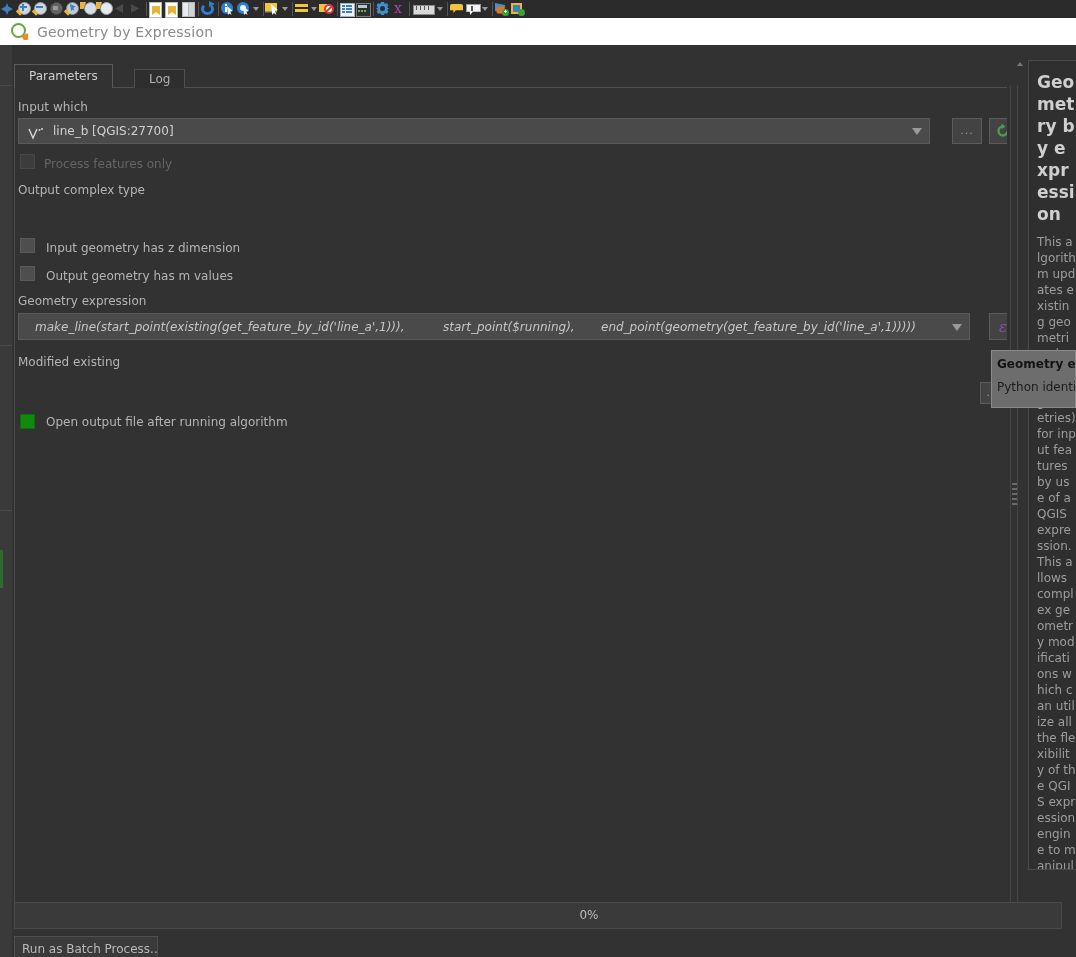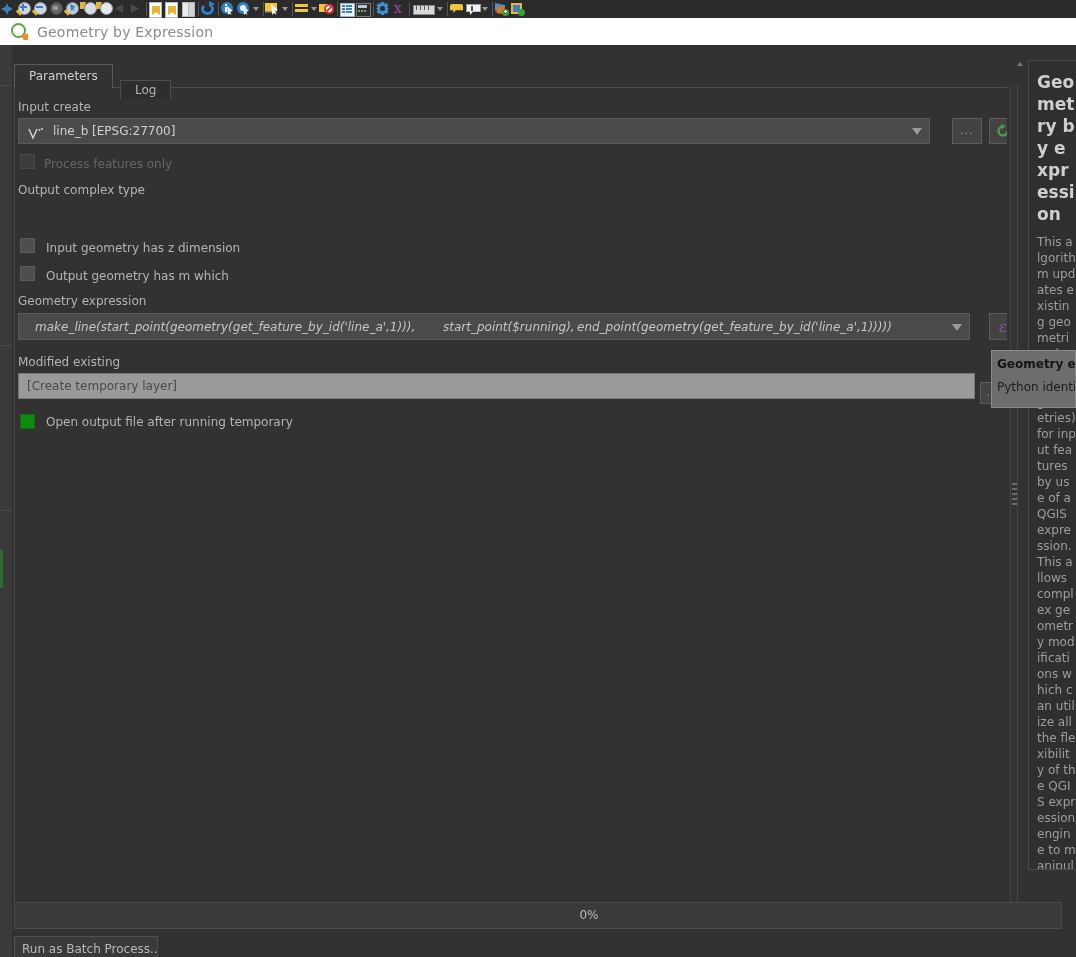--- a/index.html
+++ b/index.html
@@ -404,29 +404,29 @@
   <span class="ln" style="top:40px;"></span>
   <span class="ln" style="top:300px;"></span>
   <span class="ln" style="top:465px;"></span>
   <span class="grn" style="top:505px;"></span>
 </div>
 
 <div class="dialog">
 
   <div class="tabbar">
     <div class="tab sel" style="left:0px;">Parameters</div>
-    <div class="tab unsel" style="left:106px;margin-top:11px;">Log</div>
+    <div class="tab unsel" style="left:120px;">Log</div>
   </div>
   <div class="tabline"></div>
 
   <div class="panel"></div>
 
-  <div class="lbl" style="left:6px;top:55px;">Input create</div>
+  <div class="lbl" style="left:6px;top:55px;">Input which</div>
   <div class="field" style="left:6px;top:73px;width:912px;height:26px;padding-left:34px;line-height:24px;">
-    <span>line_b [EPSG:27700]</span>
+    <span>line_b [QGIS:27700]</span>
     <span class="vec-ico" style="left:8px;top:6px;">
       <svg width="18" height="14" viewBox="0 0 18 14">
         <path d="M2 2 L6 11 L10 2" stroke="#d8d8d8" stroke-width="1.4" fill="none"></path>
         <circle cx="12.5" cy="3" r="1" fill="#d8d8d8"></circle>
         <circle cx="15" cy="2" r="1" fill="#d8d8d8"></circle>
       </svg>
     </span>
     <span class="combo-arrow" style="right:7px;top:9px;"></span>
   </div>
   <div class="ellipsis-btn" style="left:940px;top:73px;width:30px;height:26px;">...</div>
@@ -441,41 +441,38 @@
 
   <div class="cbx dim" style="left:8px;top:109px;"></div>
   <div class="cbx-lbl dim" style="left:32px;top:112px;">Process features only</div>
 
   <div class="lbl" style="left:6px;top:138px;">Output complex type</div>
 
   <div class="cbx" style="left:8px;top:193px;"></div>
   <div class="cbx-lbl" style="left:34px;top:196px;">Input geometry has z dimension</div>
 
   <div class="cbx" style="left:8px;top:221px;"></div>
-  <div class="cbx-lbl" style="left:34px;top:224px;">Output geometry has m which</div>
+  <div class="cbx-lbl" style="left:34px;top:224px;">Output geometry has m values</div>
 
   <div class="lbl" style="left:6px;top:249px;">Geometry expression</div>
   <div class="expr-field" style="left:6px;top:268px;width:952px;height:27px;">
-    <span class="expr-text" style="left:16px;">make_line(start_point(geometry(get_feature_by_id('line_a',1))),</span>
+    <span class="expr-text" style="left:16px;">make_line(start_point(existing(get_feature_by_id('line_a',1))),</span>
     <span class="expr-text" style="left:424px;">start_point($running),</span>
-    <span class="expr-text" style="left:558px;">end_point(geometry(get_feature_by_id('line_a',1)))))</span>
+    <span class="expr-text" style="left:582px;">end_point(geometry(get_feature_by_id('line_a',1)))))</span>
     <span class="combo-arrow" style="right:7px;top:10px;"></span>
   </div>
   <div class="icon-btn" style="left:977px;top:268px;width:28px;height:27px;">
     <span class="expr-ico">ε</span>
   </div>
 
   <div class="lbl" style="left:6px;top:310px;">Modified existing</div>
-  <div class="out-field" style="left:6px;top:328px;width:957px;height:26px;">
-    <span>[Create temporary layer]</span>
-  </div>
   <div class="ellipsis-btn" style="left:968px;top:337px;width:22px;height:22px;line-height:20px;">..</div>
 
   <div class="cbx on" style="left:8px;top:369px;"></div>
-  <div class="cbx-lbl" style="left:34px;top:370px;">Open output file after running temporary</div>
+  <div class="cbx-lbl" style="left:34px;top:370px;">Open output file after running algorithm</div>
 
   <div class="splitter" style="left:995px;top:40px;">
     <span class="bar"></span>
       <span class="bar2"></span>
     <span class="dots">
       <i></i>
         <i></i>
         <i></i>
         <i></i>
         <i></i>

